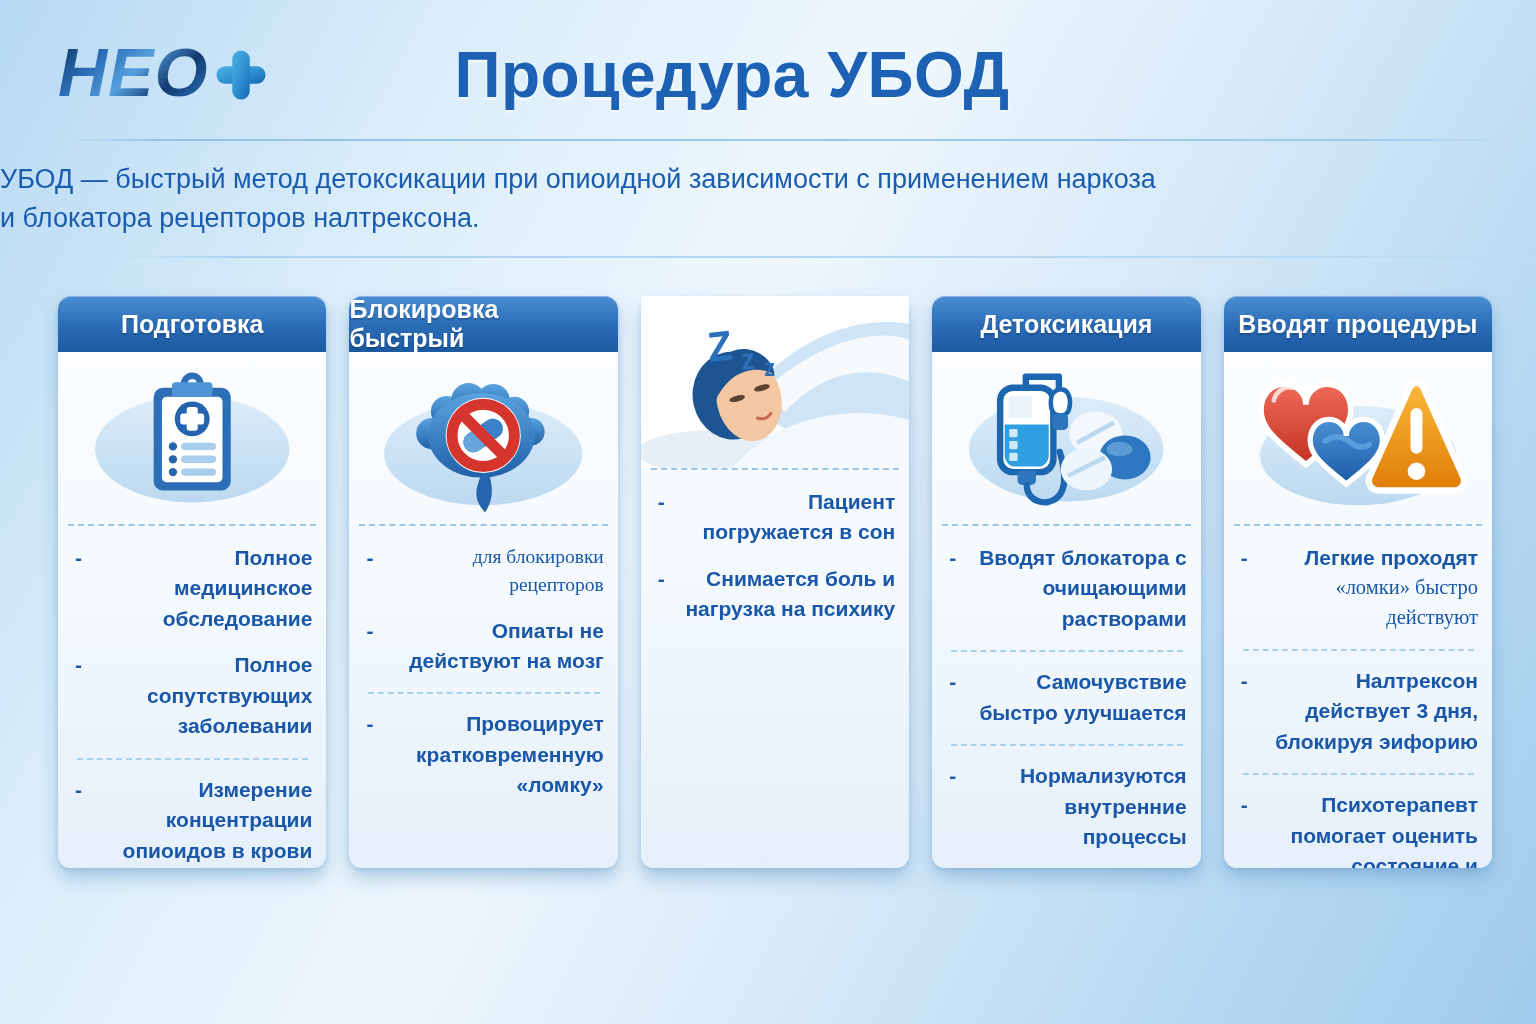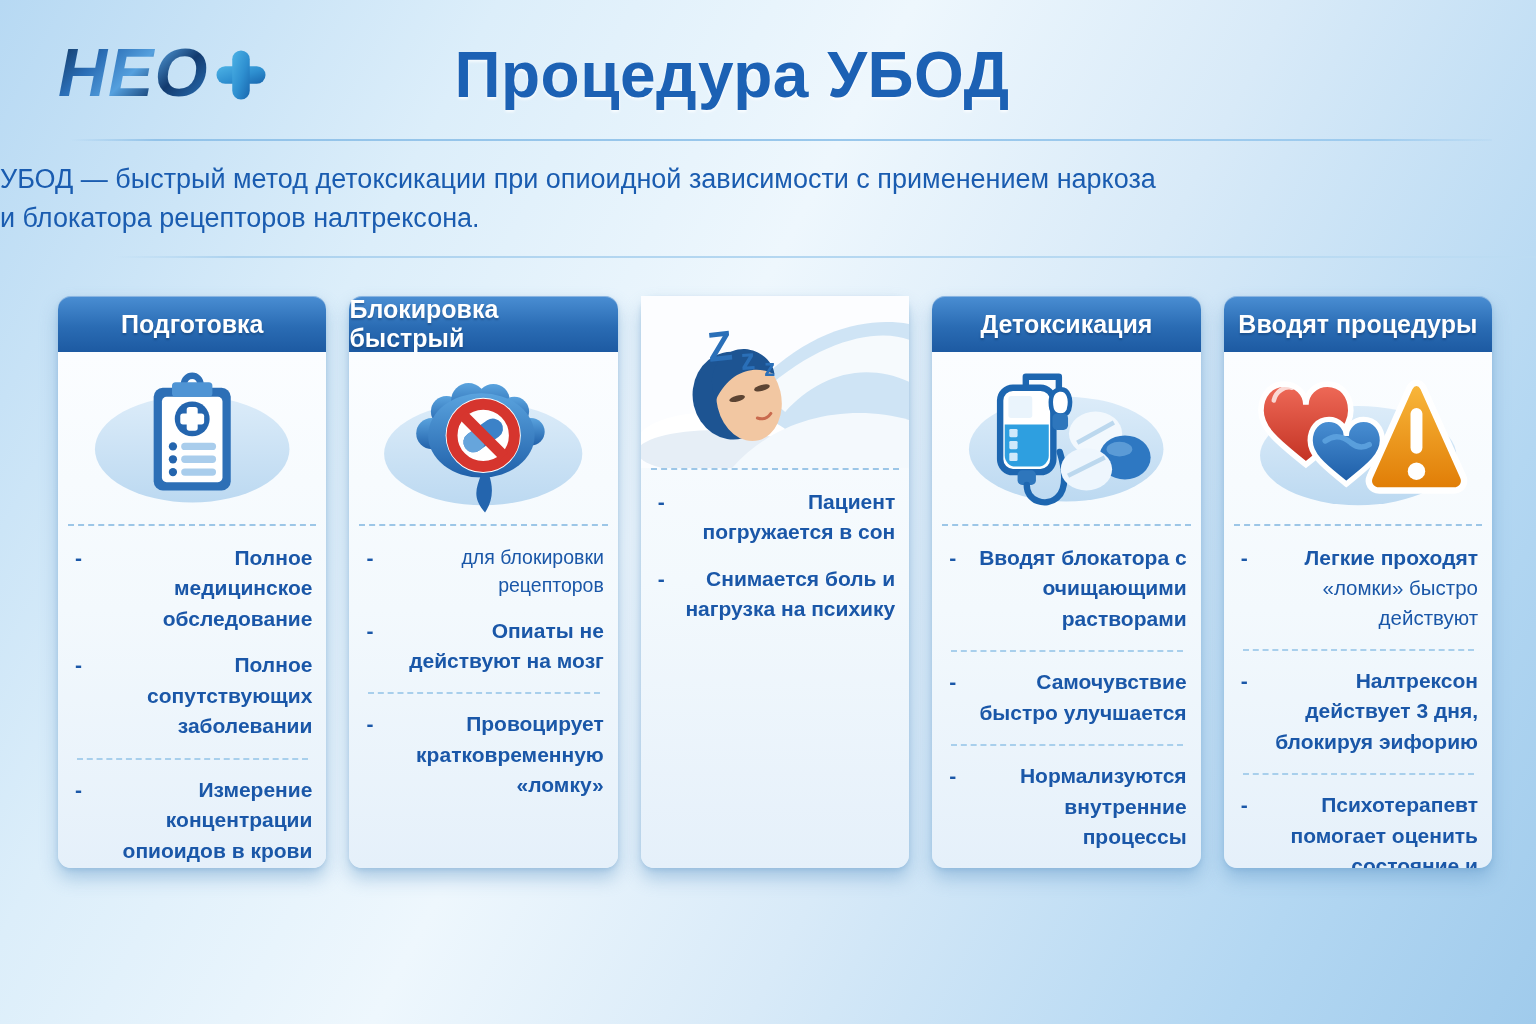--- a/index.html
+++ b/index.html
@@ -62,21 +62,21 @@
   }
   .icon-area { height: 172px; flex: none; display: flex; align-items: center; justify-content: center; padding: 10px 12px 6px; }
   .icon-area svg { width: 100%; height: 100%; }
   .icon-area.full { padding: 0; }
   .icon-sep { border-top: 2px dashed #9cc6e7; margin: 0 10px; flex: none; }
 
   .items { list-style: none; margin: 0; padding: 17px 14px 12px 17px; }
   .item { display: flex; margin-bottom: 16px; color: #1a57a8; font-size: 21px; line-height: 1.45; font-weight: bold; }
   .dash { width: 21px; flex: none; }
   .txt { flex: 1; text-align: right; }
-  .sub { font-weight: normal; font-size: 19.5px; }
+  .sub { font-weight: normal; font-size: 19.5px; font-family: Liberation Serif, serif; }
   .sub.outdent { margin-left: -21px; font-size: 20.5px; }
   .item-sep { border-top: 2px dashed #a8cfec; margin: 13px 4px 15px 2px; }
 </style>
 </head>
 <body>
 
 <div class="page">
 
   <div class="logo">
     <span class="logo-text">НЕО</span>

